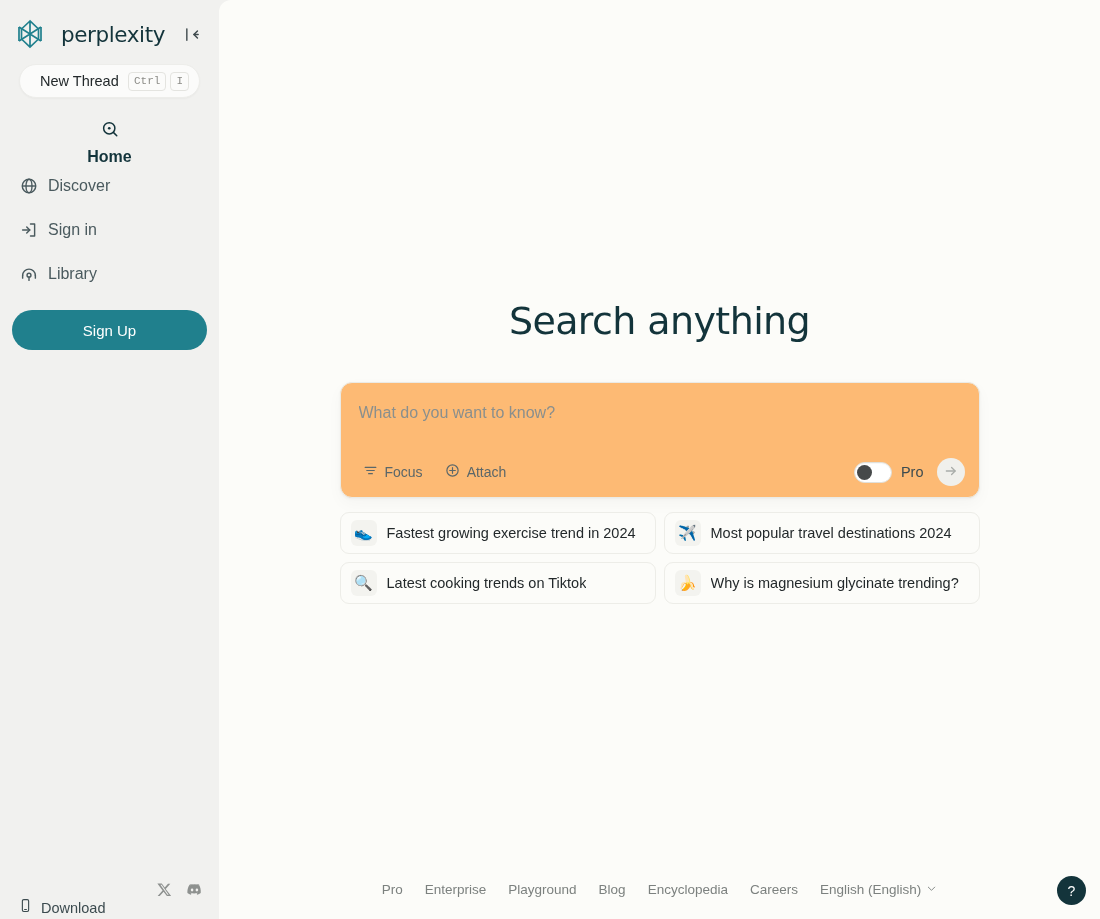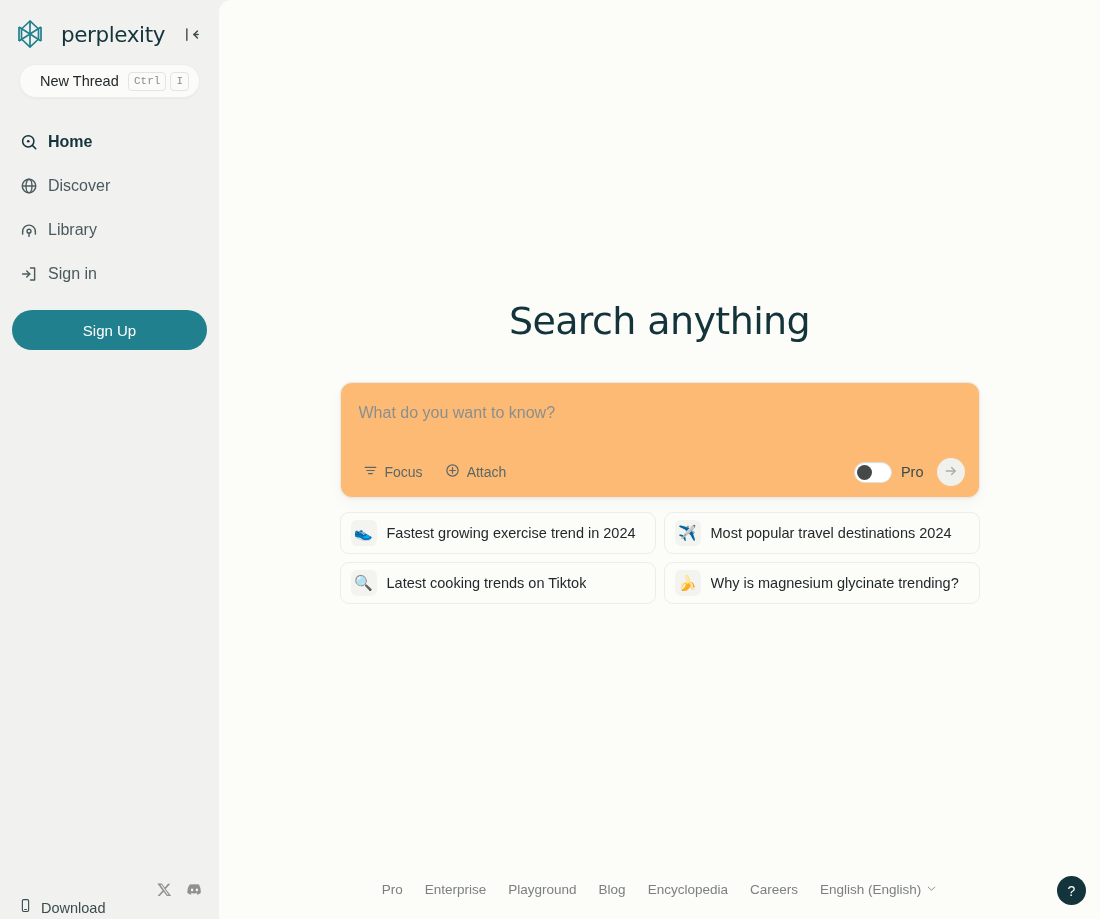--- a/index.html
+++ b/index.html
@@ -141,21 +141,21 @@
     color: #4A5A5E;
     text-decoration: none;
   }
 
   .nav-item .nav-label {
     font-size: 16px;
     font-weight: 400;
     white-space: nowrap;
   }
 
-  .nav-item.active { color: #13343B; }
+  .nav-item.active { color: #13343B; flex-direction: column; }
   .nav-item.active .nav-label { font-weight: 700; color: #13343B; }
 
   .nav-icon {
     width: 18px;
     height: 18px;
     flex: 0 0 18px;
     display: block;
   }
 
   .signup-btn {
@@ -480,39 +480,39 @@
             <circle cx="12" cy="12" r="9"></circle>
             <ellipse cx="12" cy="12" rx="4" ry="9"></ellipse>
             <line x1="3" y1="12" x2="21" y2="12"></line>
           </svg>
         </span>
         <span class="nav-label">Discover</span>
       </a>
 
       <a class="nav-item">
         <span class="nav-icon">
+          <svg width="18" height="18" viewBox="0 0 24 24" fill="none" stroke="currentColor" stroke-width="1.9" stroke-linecap="round" stroke-linejoin="round">
+            <path d="M14 4 L19.5 4 L19.5 20 L14 20"></path>
+            <polyline points="9,8 13,12 9,16"></polyline>
+            <line x1="13" y1="12" x2="3.5" y2="12"></line>
+          </svg>
+        </span>
+        <span class="nav-label">Sign in</span>
+      </a>
+
+      <a class="nav-item">
+        <span class="nav-icon">
           <svg width="18" height="18" viewBox="0 0 24 24" fill="none" stroke="currentColor" stroke-width="1.9" stroke-linecap="round">
             <path d="M3.5 14 A8.5 8.5 0 0 1 20.5 14"></path>
             <path d="M3.5 14 L3.5 17.5 M20.5 14 L20.5 17.5"></path>
             <circle cx="12" cy="13.5" r="2.6"></circle>
             <line x1="12" y1="16.1" x2="12" y2="20.5"></line>
           </svg>
         </span>
         <span class="nav-label">Library</span>
-      </a>
-
-      <a class="nav-item">
-        <span class="nav-icon">
-          <svg width="18" height="18" viewBox="0 0 24 24" fill="none" stroke="currentColor" stroke-width="1.9" stroke-linecap="round" stroke-linejoin="round">
-            <path d="M14 4 L19.5 4 L19.5 20 L14 20"></path>
-            <polyline points="9,8 13,12 9,16"></polyline>
-            <line x1="13" y1="12" x2="3.5" y2="12"></line>
-          </svg>
-        </span>
-        <span class="nav-label">Sign in</span>
       </a>
     </nav>
 
     <button class="signup-btn">Sign Up</button>
 
     <div class="sidebar-spacer"></div>
 
     <div class="sidebar-bottom">
       <a class="download-link">
         <span>

